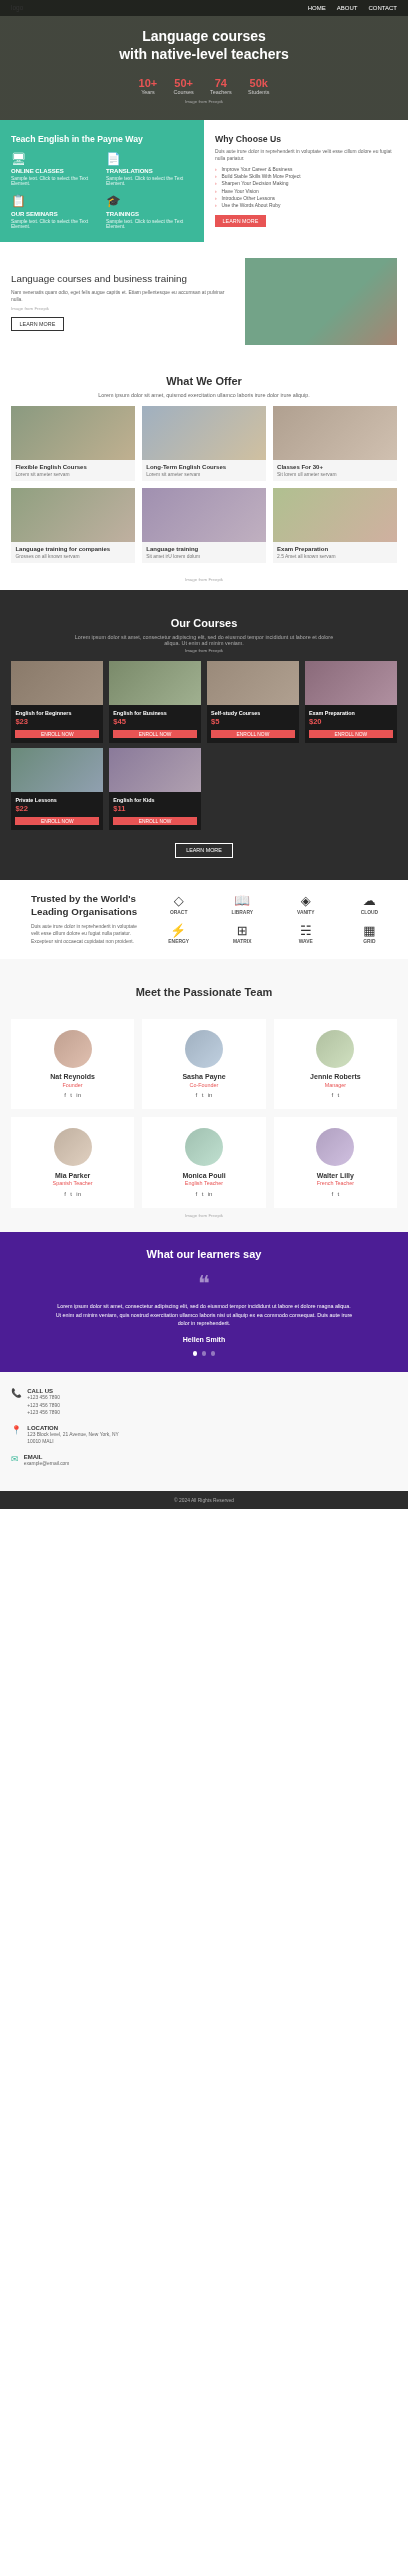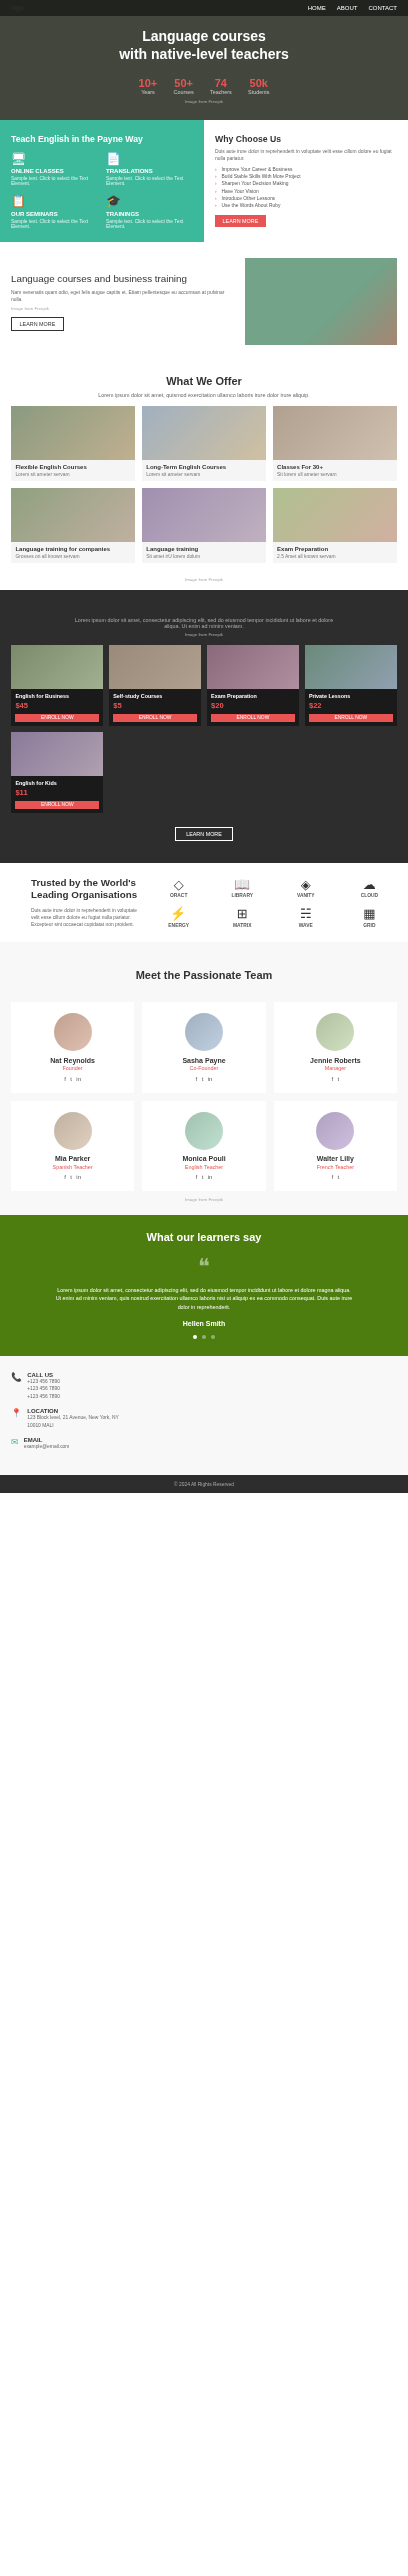--- a/index.html
+++ b/index.html
@@ -112,21 +112,21 @@
     .team-avatar.av4 { background: linear-gradient(135deg,#c0b0a0,#e0d0c0); }
     .team-avatar.av5 { background: linear-gradient(135deg,#a0c0b0,#c0e0d0); }
     .team-avatar.av6 { background: linear-gradient(135deg,#b0a0c0,#d0c0e0); }
     .team-card h4 { font-size: 7px; font-weight: bold; margin-bottom: 1.6px; }
     .team-card .role { font-size: 5.4px; color: #e85454; margin-bottom: 4.4px; }
     .team-social { display: flex; justify-content: center; gap: 4.4px; }
     .team-social span { font-size: 6px; color: #555; cursor: pointer; }
     .team-img-credit { text-align: center; font-size: 4.4px; color: #aaa; margin-top: 5.4px; }
 
     
-    .testimonial-section { background: #4d7c0f; padding: 16.3px 11px; text-align: center; }
+    .testimonial-section { background: #4c1d95; padding: 16.3px 11px; text-align: center; }
     .testimonial-section h2 { font-size: 11px; font-weight: bold; color: #fff; margin-bottom: 11px; }
     .quote-icon { font-size: 22px; color: rgba(255,255,255,0.5); margin-bottom: 5.4px; }
     .testimonial-text { font-size: 5.4px; color: #fff; line-height: 1.6; max-width: 299px; margin: 0 auto 8.2px; }
     .testimonial-author { font-size: 7px; font-weight: bold; color: #fff; }
     .testimonial-nav { display: flex; gap: 4.4px; justify-content: center; margin-top: 8.2px; }
     .dot { width: 4.4px; height: 4.4px; border-radius: 50%; background: rgba(255,255,255,0.4); }
     .dot.active { background: #fff; }
     .testimonial-inner { position: relative; }
 
     
@@ -285,24 +285,33 @@
     <div class="offer-card-body">
       <h4>Exam Preparation</h4>
       <p>2.5 Amet all known servam</p>
     </div>
   </div>
 </div>
 <div class="img-credit-center">Image from Freepik</div>
 
 <div class="courses-section">
   <div class="section-title">
+    <h2>Our Courses</h2>
     <p>Lorem ipsum dolor sit amet, consectetur adipiscing elit, sed do eiusmod tempor incididunt ut labore et dolore aliqua. Ut enim ad minim veniam.</p>
     <div style="font-size:4.4px;color:#aaa;margin-top:2.7px;">Image from Freepik</div>
   </div>
   <div class="courses-grid">
+    <div class="course-card">
+      <div class="course-card-img c1"></div>
+      <div class="course-card-body">
+        <h4>English for Beginners</h4>
+        <div class="price">$23</div>
+        <button class="btn-enroll">ENROLL NOW</button>
+      </div>
+    </div>
     <div class="course-card">
       <div class="course-card-img c3"></div>
       <div class="course-card-body">
         <h4>English for Business</h4>
         <div class="price">$45</div>
         <button class="btn-enroll">ENROLL NOW</button>
       </div>
     </div>
     <div class="course-card">
       <div class="course-card-img c4"></div>

